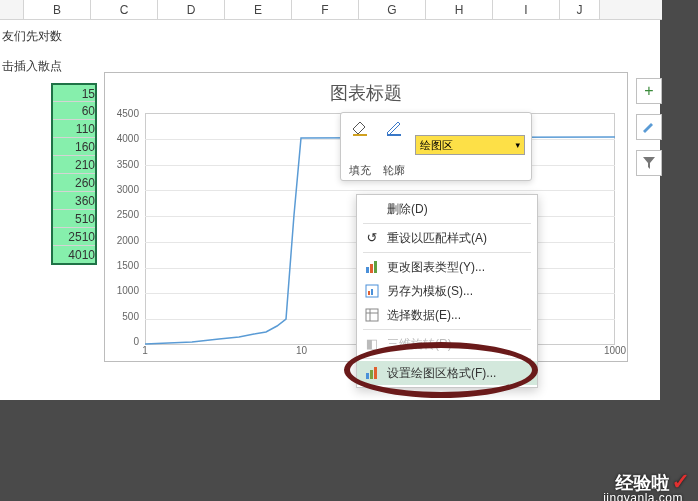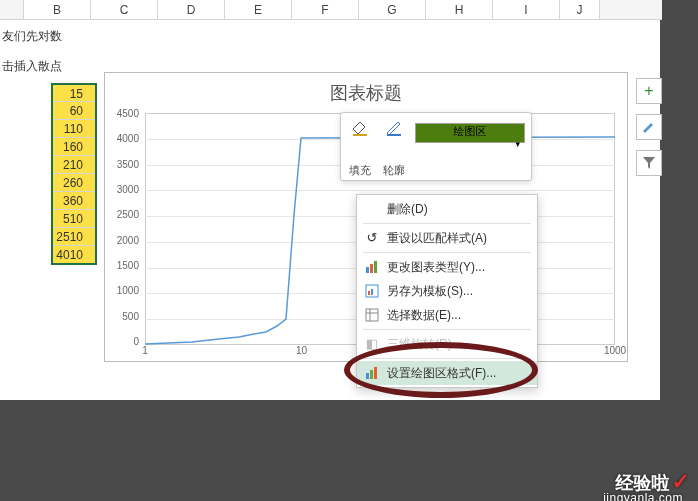--- a/index.html
+++ b/index.html
@@ -56,24 +56,24 @@
   .cell-col {
     position: absolute;
     left: 52px;
     top: 84px;
     width: 44px;
   }
   .cell {
     height: 18px;
     line-height: 18px;
     text-align: right;
-    padding-right: 12px;
+    padding-right: 0;
     border: 1px solid #d4d4d4;
     border-top: none;
-    background: #fde047;
+    background: #86efac;
     color: #333;
   }
   .cell:first-child { border-top: 1px solid #d4d4d4; }
   .sel {
     outline: 2px solid #1f7246;
     outline-offset: -1px;
   }
   .chart {
     position: absolute;
     left: 104px;
@@ -169,23 +169,22 @@
     font-size: 16px;
   }
   .tb-combo {
     border: 1px solid #a0a0a0;
     height: 20px;
     width: 110px;
     display: flex;
     align-items: center;
     padding: 0 4px;
     font-size: 11px;
-    margin-top: 6px;
-    background: #4d7c0f;
-    flex-direction: column;
+    margin-top: 18px;
+    background: #fde047;
   }
   .tb-combo .arrow { margin-left: auto; font-size: 9px; }
   .ctx-menu {
     position: absolute;
     left: 356px;
     top: 194px;
     width: 182px;
     background: #fff;
     border: 1px solid #c8c8c8;
     box-shadow: 0 3px 10px rgba(0,0,0,0.2);

